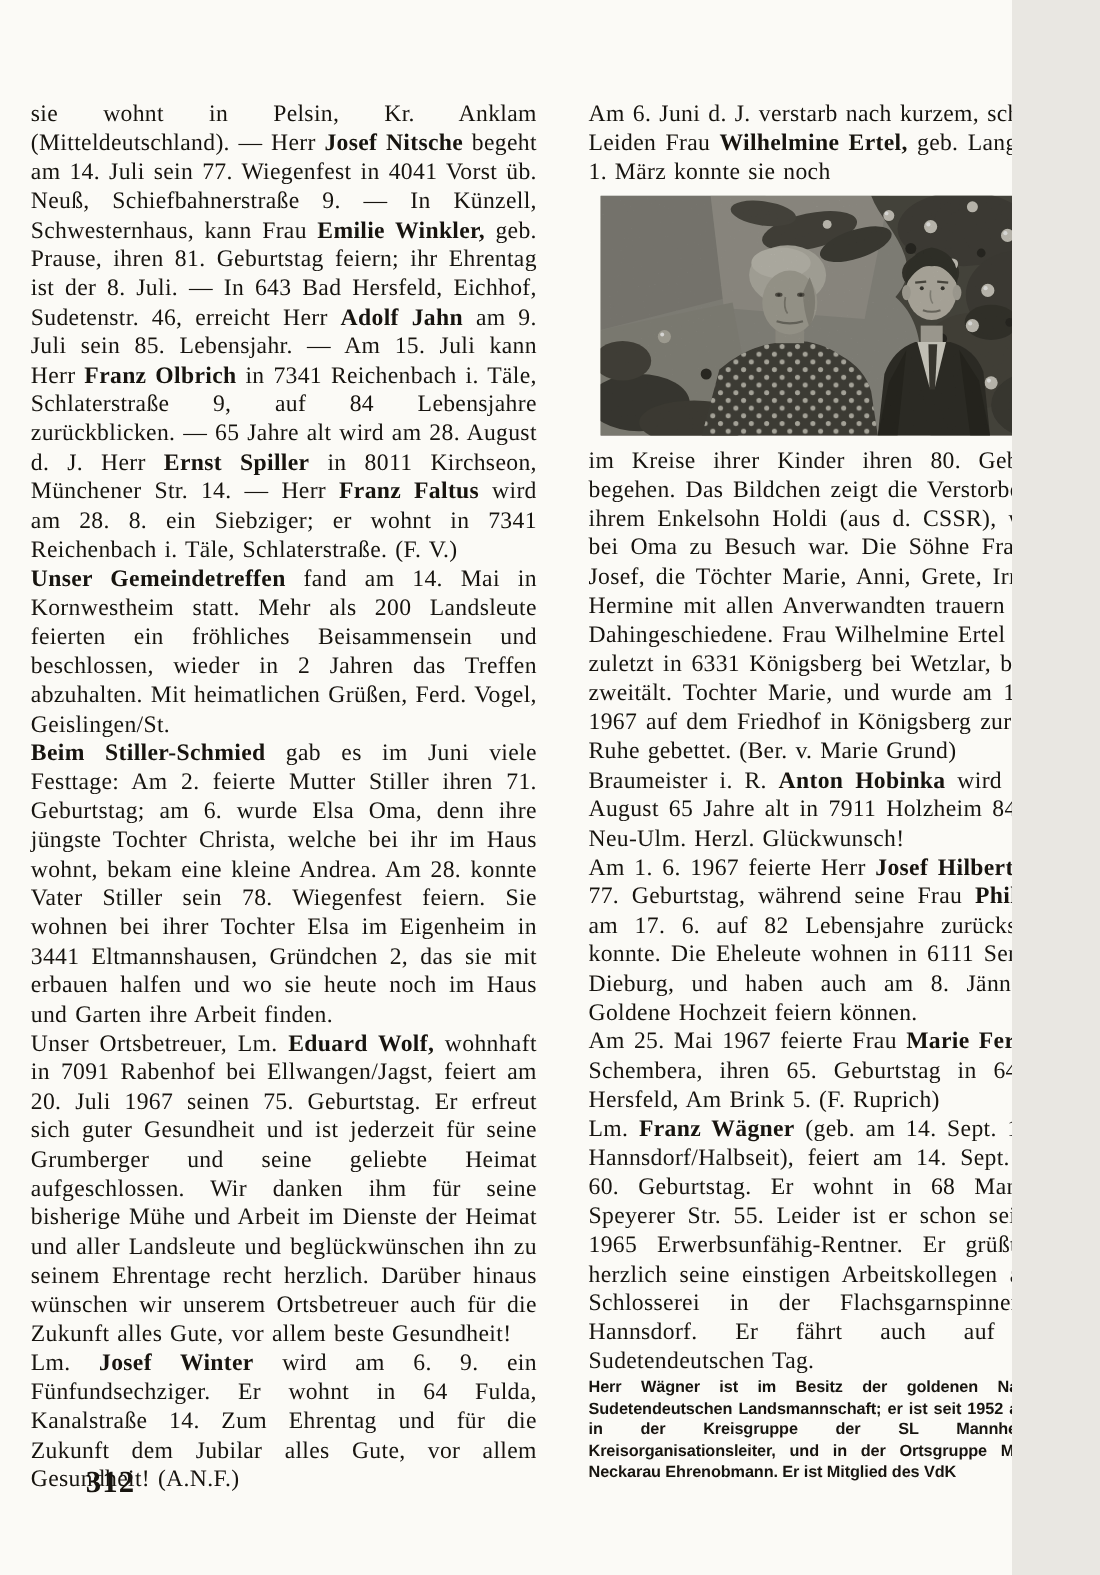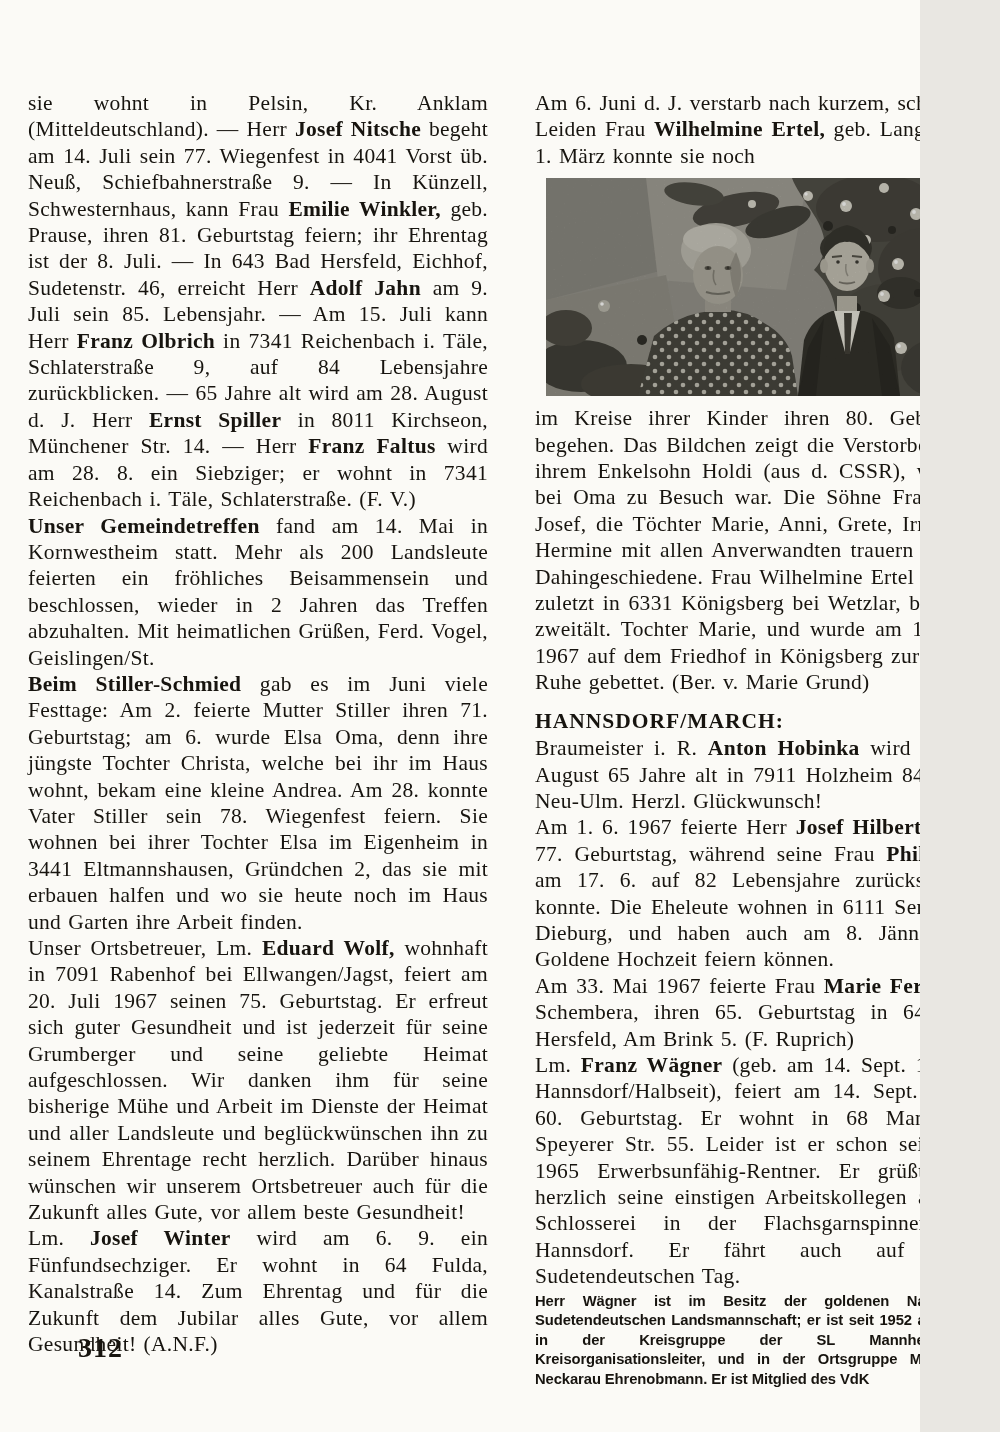--- a/index.html
+++ b/index.html
@@ -184,21 +184,20 @@
         <circle cx="292" cy="84" r="1.8" fill="#2f2d28"></circle>
         <circle cx="311" cy="84" r="1.8" fill="#2f2d28"></circle>
         <path d="M300 86 Q299 94 302 98" stroke="#8e8b81" stroke-width="1.5" fill="none"></path>
         <path d="M293 104 Q301 107 309 104" stroke="#6f6c63" stroke-width="1.8" fill="none"></path>
       </g>
 
       <rect width="431" height="218" filter="url(#grain)" opacity="0.22"></rect>
     </svg>
   </figure>
       <p class="body-para"><span>im Kreise ihrer Kinder ihren 80. Geburtstag begehen. Das Bildchen zeigt die Verstorbene mit ihrem Enkelsohn Holdi (aus d. CSSR), welcher bei Oma zu Besuch war. Die Söhne Franz und Josef, die Töchter Marie, Anni, Grete, Irma und Hermine mit allen Anverwandten trauern um die Dahingeschiedene. Frau Wilhelmine Ertel wohnte zuletzt in 6331 Königsberg bei Wetzlar, bei ihrer zweitält. Tochter Marie, und wurde am 10. Juni 1967 auf dem Friedhof in Königsberg zur letzten Ruhe gebettet. (Ber. v. Marie Grund)</span></p>
-      <h2 class="section-heading">HANNSDORF/MARCH:</h2>
       <p class="body-para"><span>Braumeister i. R. </span><b>Anton Hobinka</b><span> wird am 25. August 65 Jahre alt in 7911 Holzheim 84, Kreis Neu-Ulm. Herzl. Glückwunsch!</span></p>
       <p class="body-para"><span>Am 1. 6. 1967 feierte Herr </span><b>Josef Hilbert</b><span> seinen 77. Geburtstag, während seine Frau </span><b>Philomena</b><span> am 17. 6. auf 82 Lebensjahre zurückschauen konnte. Die Eheleute wohnen in 6111 Semd, Kr. Dieburg, und haben auch am 8. Jänner ihre Goldene Hochzeit feiern können.</span></p>
-      <p class="body-para"><span>Am 33. Mai 1967 feierte Frau </span><b>Marie Ferd,</b><span> geb. Schembera, ihren 65. Geburtstag in 643 Bad Hersfeld, Am Brink 5. (F. Ruprich)</span></p>
+      <p class="body-para"><span>Am 25. Mai 1967 feierte Frau </span><b>Marie Ferd,</b><span> geb. Schembera, ihren 65. Geburtstag in 643 Bad Hersfeld, Am Brink 5. (F. Ruprich)</span></p>
       <p class="body-para"><span>Lm. </span><b>Franz Wägner</b><span> (geb. am 14. Sept. 1907 in Hannsdorf/Halbseit), feiert am 14. Sept. seinen 60. Geburtstag. Er wohnt in 68 Mannheim, Speyerer Str. 55. Leider ist er schon seit April 1965 Erwerbsunfähig-Rentner. Er grüßt recht herzlich seine einstigen Arbeitskollegen aus der Schlosserei in der Flachsgarnspinnerei in Hannsdorf. Er fährt auch auf jeden Sudetendeutschen Tag.</span></p>
       <p class="small-note"><span>Herr Wägner ist im Besitz der goldenen Nadel der Sudetendeutschen Landsmannschaft; er ist seit 1952 aktiv tätig in der Kreisgruppe der SL Mannheim-Stadt, Kreisorganisationsleiter, und in der Ortsgruppe Mannheim-Neckarau Ehrenobmann. Er ist Mitglied des VdK</span></p>
     </div>
   <div class="page-number">312</div>
 </div>
 
 </body></html>

